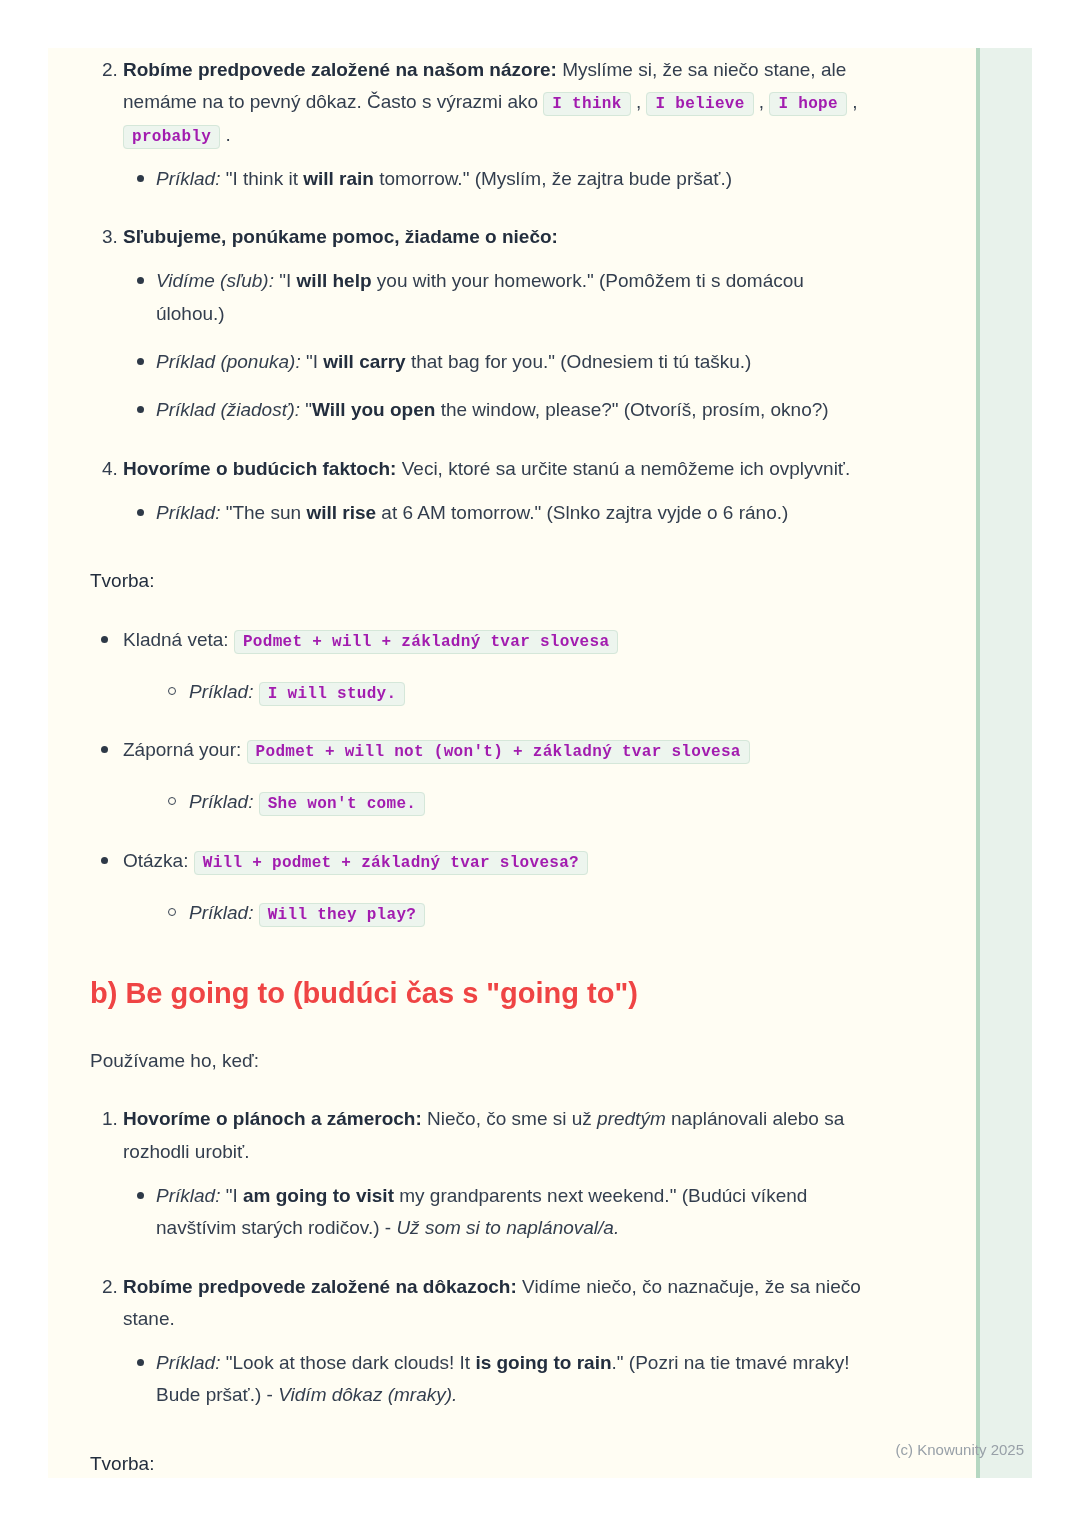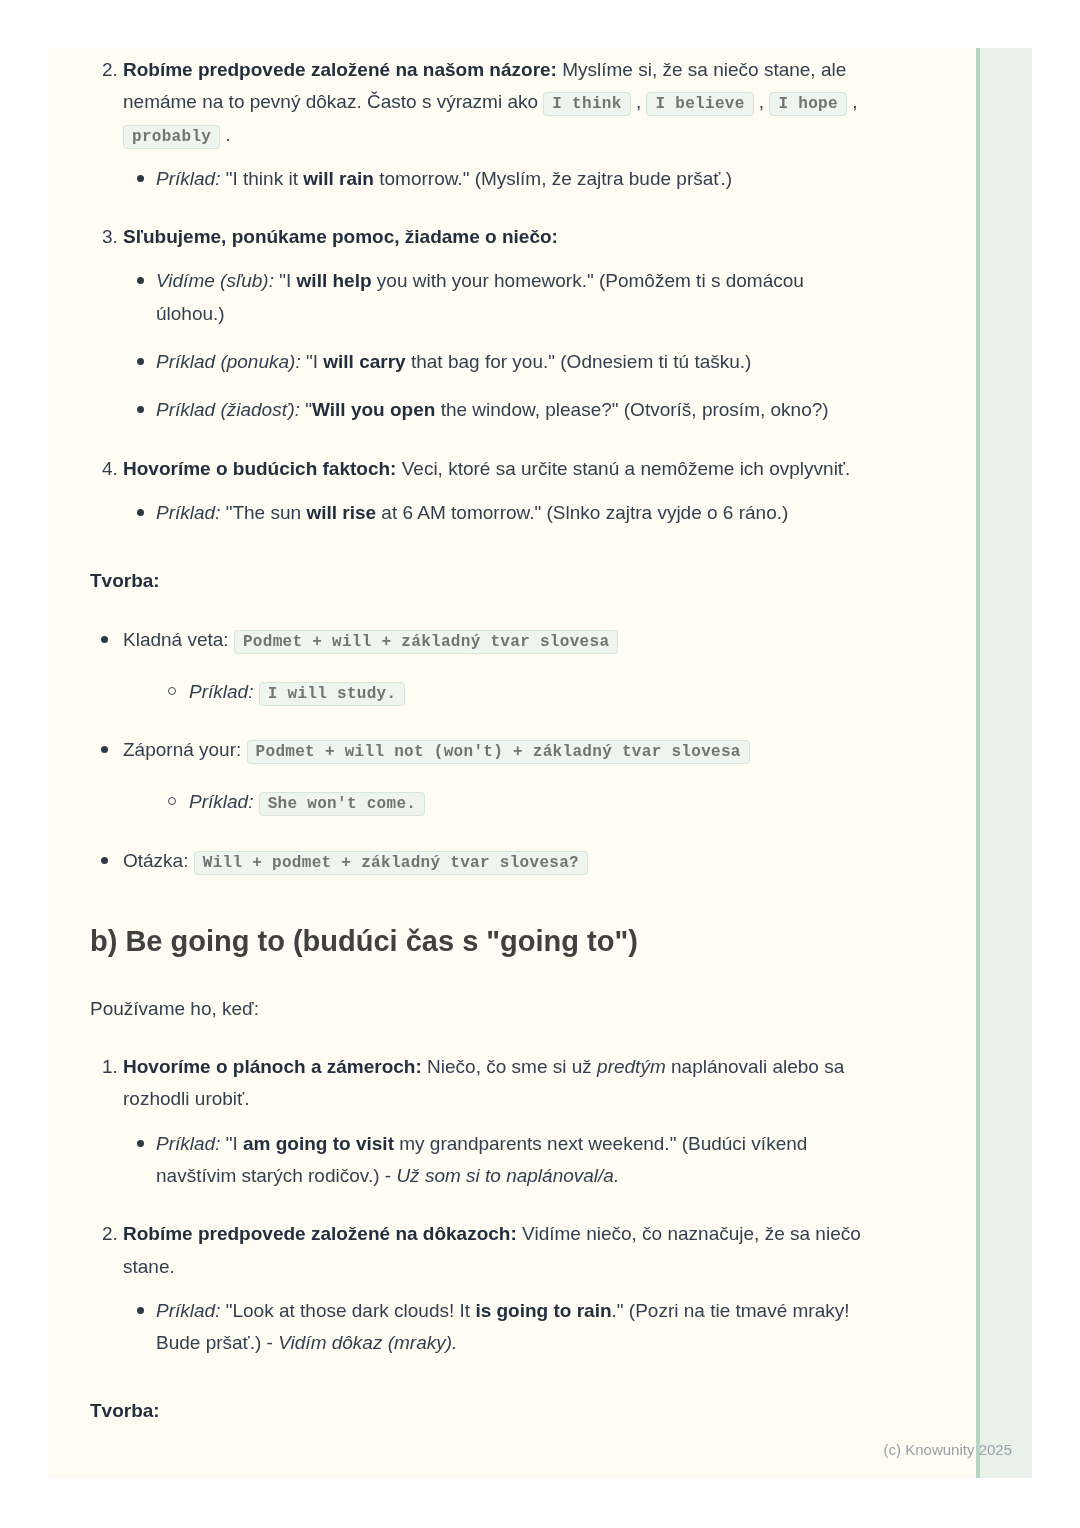--- a/index.html
+++ b/index.html
@@ -18,34 +18,34 @@
     background:#E8F2EB;border-left:4px solid #B5D7C1;box-sizing:border-box;
   }
   .oli{position:relative;padding-left:33px;margin-top:26px;max-width:752px;}
   .oli > .num{position:absolute;left:12px;top:0;}
   .bl{position:relative;padding-left:33px;margin-top:12px;}
   .marker-disc{position:absolute;left:14px;top:12px;width:7px;height:7px;border-radius:50%;background:#2E3947;}
   .rli{position:relative;padding-left:33px;margin-top:26px;}
   .rli > .marker-disc{left:11px;}
   .rex{position:relative;padding-left:33px;margin-left:33px;margin-top:20px;}
   .marker-circle{position:absolute;left:12px;top:11px;width:6px;height:6px;border-radius:50%;border:1.5px solid #394453;background:transparent;}
-  .tvorba{margin-top:36px;font-weight:700;color:#232E3E;}
-  h2.going{color:#404040;font-size:29px;font-weight:700;margin:46px 0 0 0;line-height:1.3;}
+  .tvorba{margin-top:36px;font-weight:400;color:#232E3E;}
+  h2.going{color:#ef4444;font-size:29px;font-weight:700;margin:46px 0 0 0;line-height:1.3;}
   .intro{margin-top:32px;}
   .b{font-weight:700;color:#232E3E;}
   .i{font-style:italic;}
   .chip{
     font-family:"Liberation Mono","DejaVu Sans Mono",monospace;
-    font-weight:700;color:#737373;background:#EDF5EE;
+    font-weight:700;color:#a21caf;background:#EDF5EE;
     border:1px solid #D5E7D9;border-radius:4px;padding:2px 8px;
     font-size:16px;letter-spacing:0.3px;
     -webkit-box-decoration-break:clone;box-decoration-break:clone;
   }
   .footer{
-    position:absolute;left:0;top:1437px;width:1012px;text-align:right;
+    position:absolute;left:12px;top:1437px;width:1012px;text-align:right;
     font-size:15px;color:#98A0A8;
   }
 </style>
 </head>
 <body>
 
 <div class="card">
   <div class="card-inner">
 
     <div class="oli" style="margin-top:0">
@@ -99,20 +99,24 @@
       <div class="txt"><span class="">Záporná your: </span><span class="chip">Podmet + will not (won't) + základný tvar slovesa</span></div>
       <div class="rex">
         <span class="marker-circle"></span>
         <div class="txt"><span class="i">Príklad:</span><span class=""> </span><span class="chip">She won't come.</span></div>
       </div>
     </div>
 
     <div class="rli">
       <span class="marker-disc"></span>
       <div class="txt"><span class="">Otázka: </span><span class="chip">Will + podmet + základný tvar slovesa?</span></div>
+      <div class="rex">
+        <span class="marker-circle"></span>
+        <div class="txt"><span class="i">Príklad:</span><span class=""> </span><span class="chip">Will they play?</span></div>
+      </div>
     </div>
 
     <h2 class="going">b) Be going to (budúci čas s "going to")</h2>
     <div class="intro">Používame ho, keď:</div>
 
     <div class="oli">
       <span class="num">1.</span>
       <div class="txt"><span class="b">Hovoríme o plánoch a zámeroch:</span><span class=""> Niečo, čo sme si už </span><span class="i">predtým</span><span class=""> naplánovali alebo sa rozhodli urobiť.</span></div>
       <div class="bl">
         <span class="marker-disc"></span>

